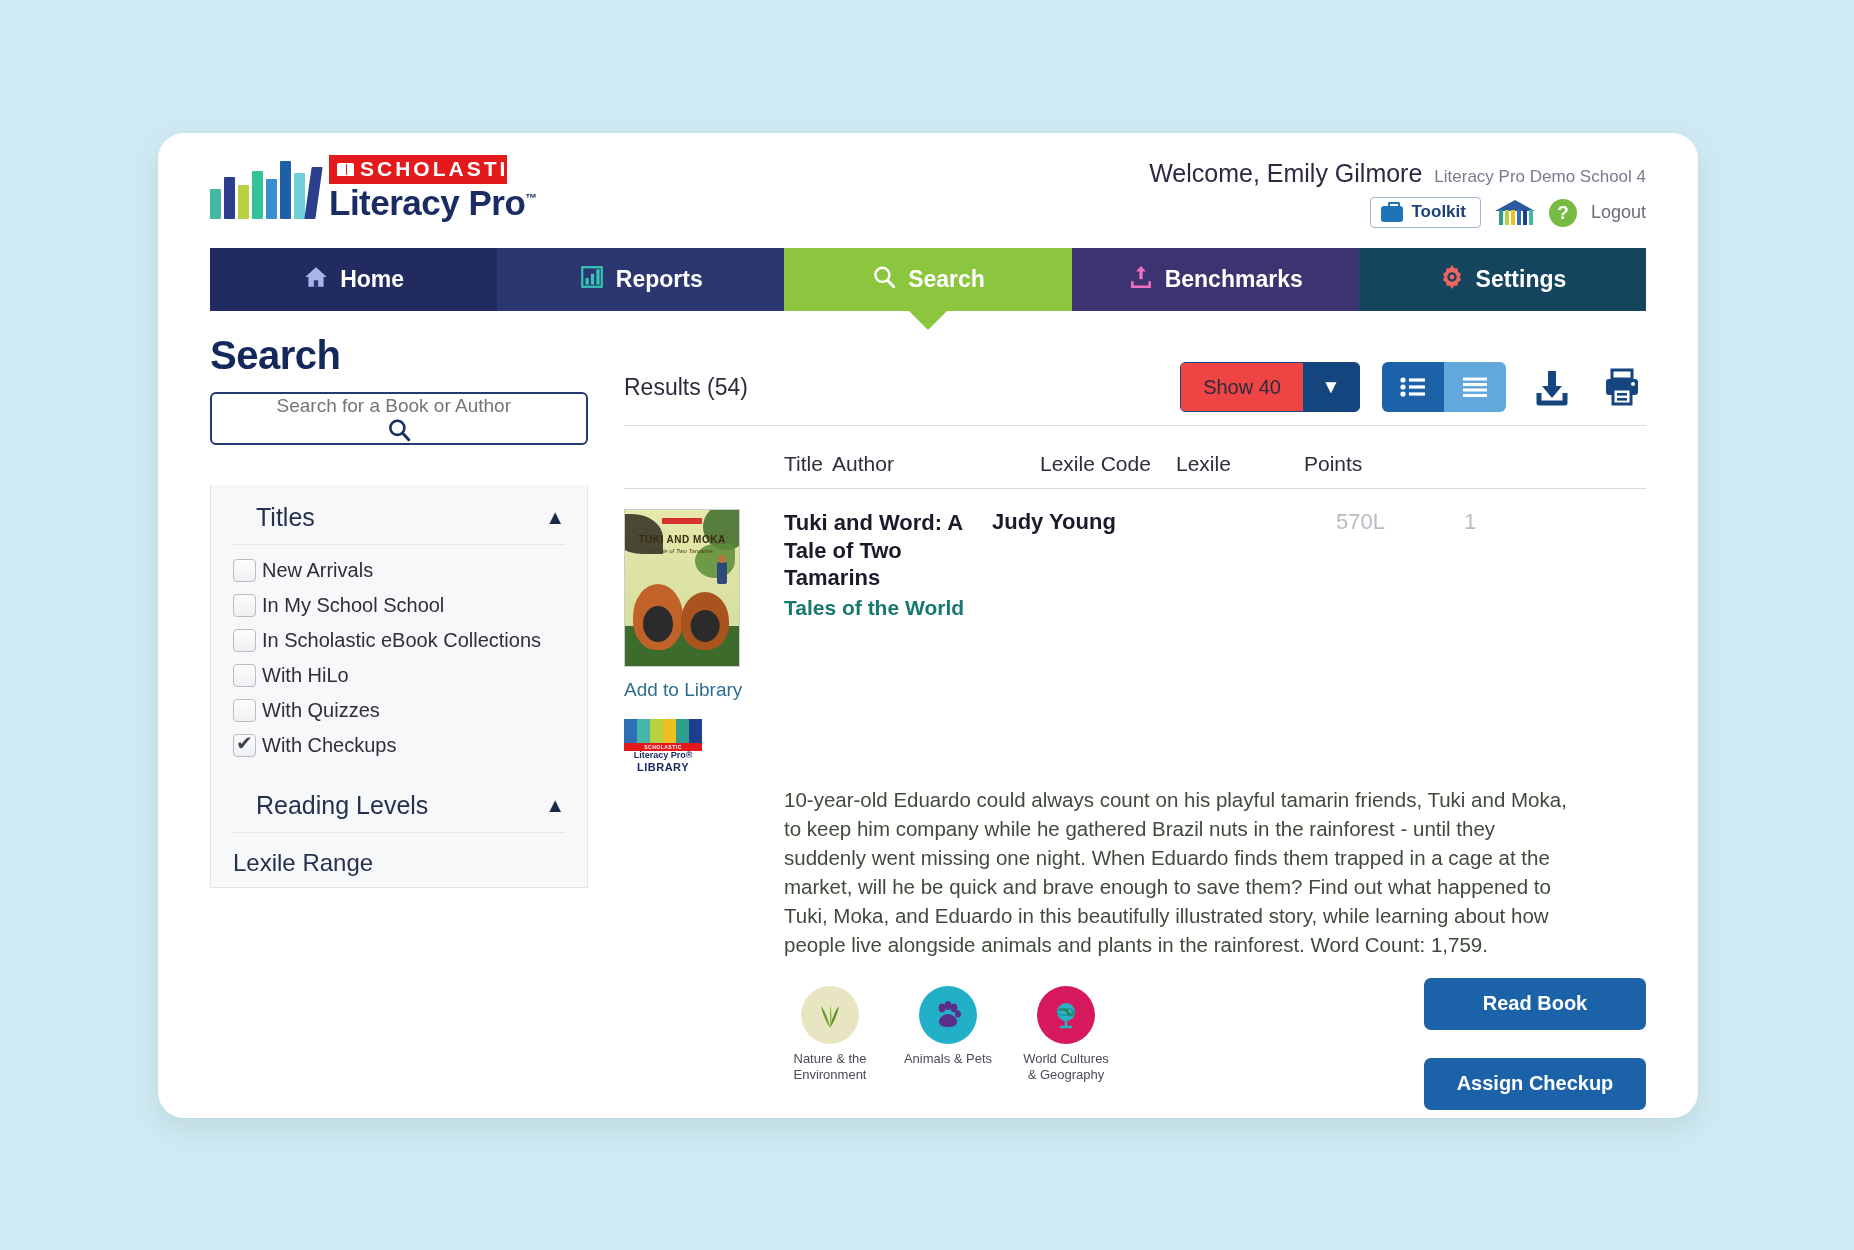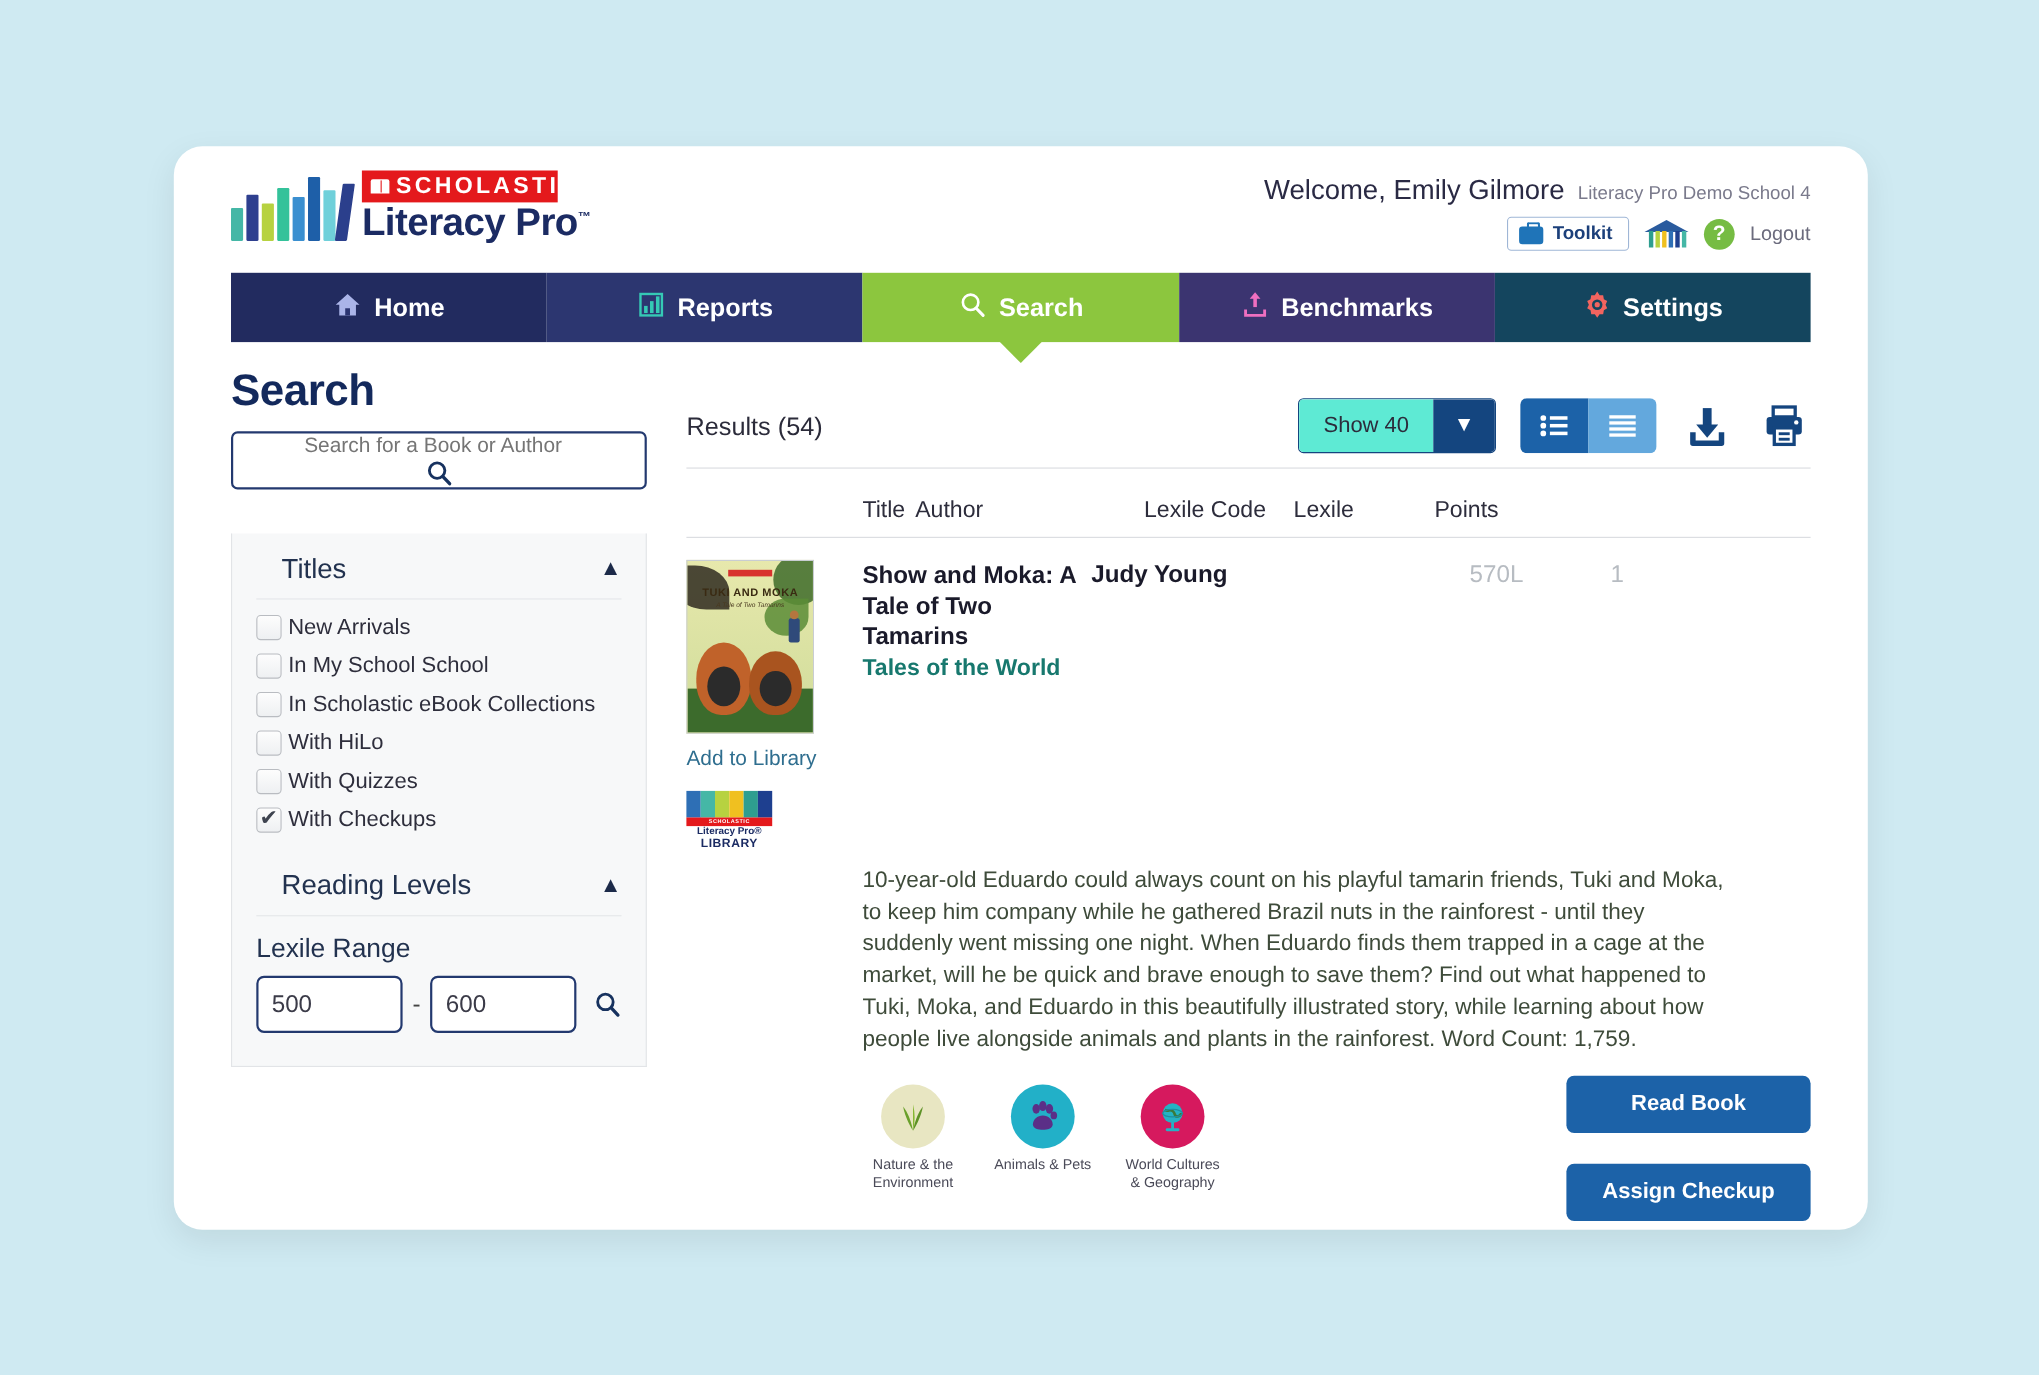--- a/index.html
+++ b/index.html
@@ -118,21 +118,21 @@
     font-family: "Liberation Sans", sans-serif; outline: none;
   }
   .dash { font-size: 22px; color: #444; }
 
   
   .right-col { flex: 1; padding-left: 36px; padding-top: 24px; }
   .res-bar { display: flex; align-items: center; height: 60px; }
   .results-count { font-size: 23px; color: #2b2b3a; }
   .res-tools { margin-left: auto; display: flex; align-items: center; gap: 22px; }
   .show-sel { display: flex; height: 50px; border: 1px solid #14457f; border-radius: 5px; overflow: hidden; }
-  .show-sel .val { background: #5eead4; display:flex; align-items:center; padding: 0 22px; font-size: 20px; color: #2c2c3b; }
+  .show-sel .val { background: #ef4444; display:flex; align-items:center; padding: 0 22px; font-size: 20px; color: #2c2c3b; }
   .show-sel .arrow { background: #14457f; width: 56px; display:flex; align-items:center; justify-content:center; color:#fff; font-size: 19px;}
   .view-toggle { display: flex; border-radius: 6px; overflow: hidden; }
   .vt { width: 62px; height: 50px; display:flex; align-items:center; justify-content:center; }
   .vt.a { background: #1c62a8; }
   .vt.b { background: #63a8dd; }
   .icon-btn { width: 48px; height: 48px; display:flex;align-items:center;justify-content:center;}
 
   hr.sep { border: none; border-top: 1px solid #d9dbdf; margin: 8px 0 0; }
 
   .tbl-head { display: flex; padding: 26px 0 12px; border-bottom: 1px solid #d9dbdf; font-size: 21px; color: #2d2d3c; }
@@ -335,29 +335,20 @@
               </div>
             </div>
         </div>
 
         <div class="f-section">
           <div class="f-sec-head">
             <h4>Reading Levels</h4>
             <span class="chev">▲</span>
           </div>
           <div class="lexile-label">Lexile Range</div>
-          <div class="range-row">
-            <input class="range-in" value="500" style="">
-            <span class="dash">-</span>
-            <input class="range-in" value="600" style="">
-            <svg class="mag" style="margin-left:6px" viewBox="0 0 24 24">
-              <circle cx="10.5" cy="10" r="6.5" fill="none" stroke="#17325f" stroke-width="2.4"></circle>
-              <line x1="15.4" y1="15" x2="21" y2="21" stroke="#17325f" stroke-width="2.8" stroke-linecap="round"></line>
-            </svg>
-          </div>
         </div>
       </div>
     </div>
 
     <div class="right-col">
 
       <div class="res-bar">
         <span class="results-count">Results (54)</span>
         <div class="res-tools">
           <div class="show-sel">
@@ -444,21 +435,21 @@
                 <s style="background:#1e3f8f"></s>
             </div>
             <div class="lp-red">SCHOLASTIC</div>
             <div class="lp-t1">Literacy Pro®</div>
             <div class="lp-t2">LIBRARY</div>
           </div>
         </div>
 
         <div class="info-col">
           <div class="title-col">
-            <div class="bk-title">Show and Moka: A Tale of Two Tamarins</div>
+            <div class="bk-title">Tuki and Word: A Tale of Two Tamarins</div>
             <div class="series">Tales of the World</div>
           </div>
           <div class="author">Judy Young</div>
           <div class="lcode"></div>
           <div class="lexile">570L</div>
           <div class="points">1</div>
         </div>
       </div>
 
       <div class="desc">10-year-old Eduardo could always count on his playful tamarin friends, Tuki and Moka, to keep him company while he gathered Brazil nuts in the rainforest - until they suddenly went missing one night. When Eduardo finds them trapped in a cage at the market, will he be quick and brave enough to save them? Find out what happened to Tuki, Moka, and Eduardo in this beautifully illustrated story, while learning about how people live alongside animals and plants in the rainforest.  Word Count: 1,759.</div>

